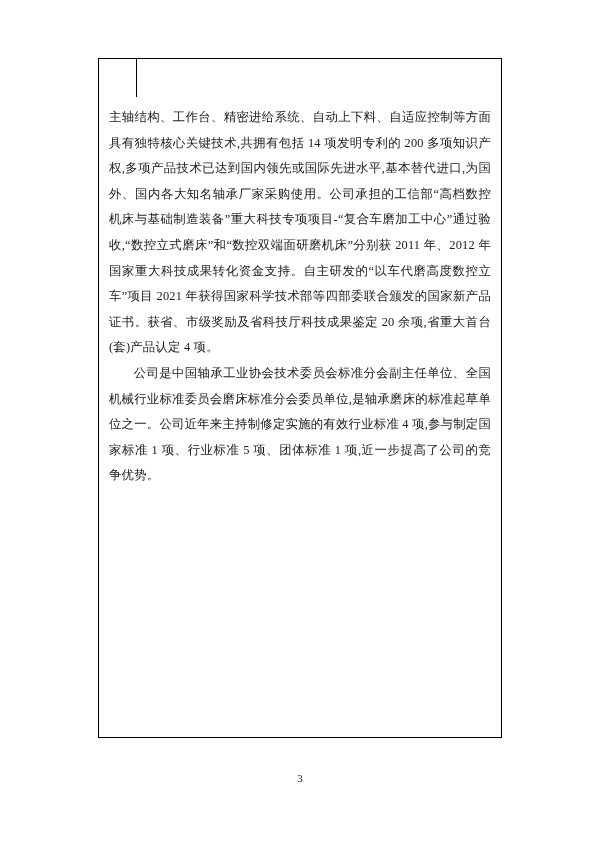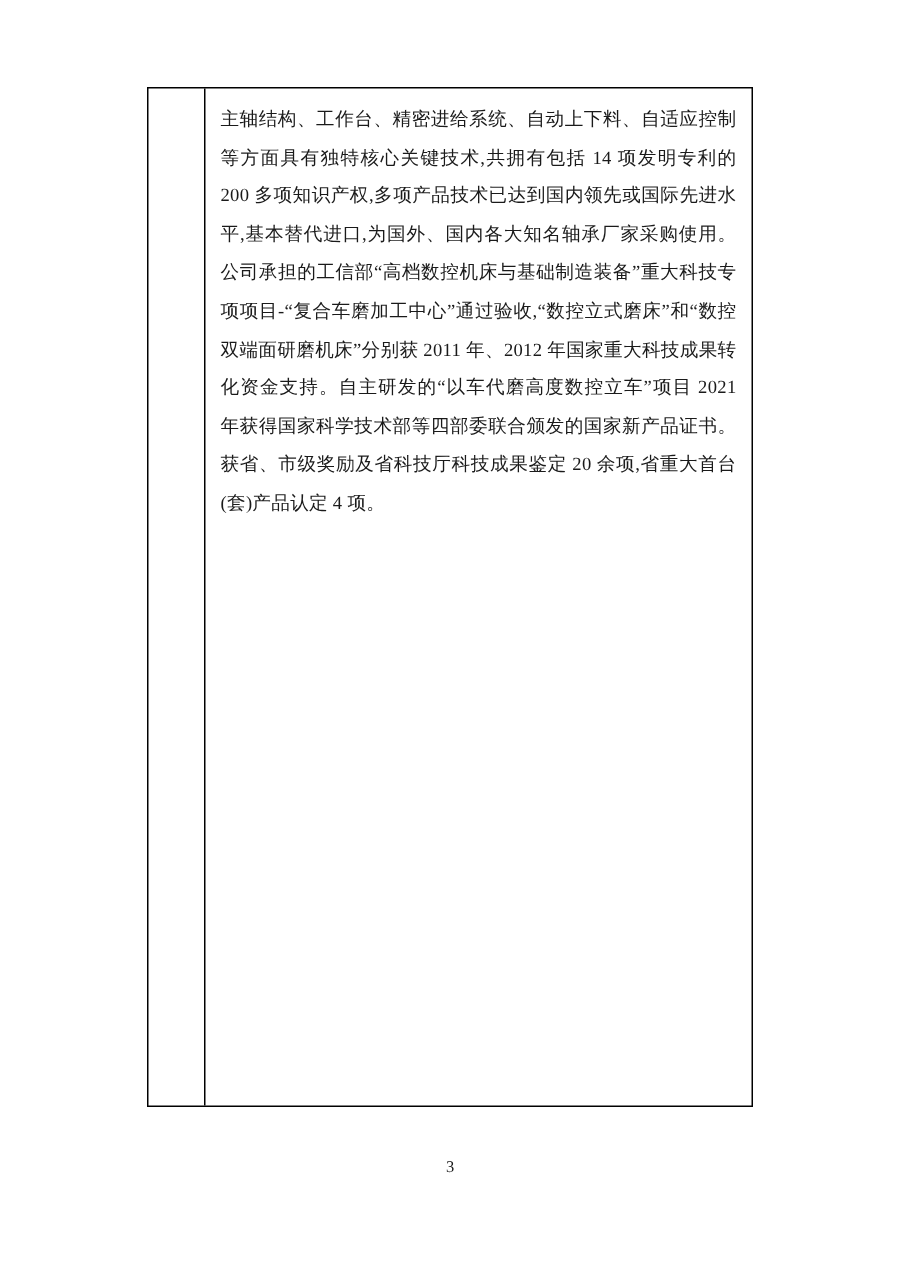--- a/index.html
+++ b/index.html
@@ -23,21 +23,21 @@
   
   .doc-table {
     position: absolute;
     left: 98px;
     top: 58px;
     width: 404px;
     height: 680px;
     border: 1px solid #000000;
     box-sizing: border-box;
     display: flex;
-    flex-direction: row;
+    flex-direction: column;
   }
   .col-narrow {
     width: 38px;
     border-right: 1px solid #000000;
     box-sizing: border-box;
     flex: 0 0 38px;
   }
   .col-main {
     flex: 1 1 auto;
     box-sizing: border-box;
@@ -76,19 +76,20 @@
 
 <div class="page">
 
   <div class="doc-table">
     <div class="col-narrow">
       <span></span>
     </div>
     <div class="col-main">
       <div class="body-text">
         <p>主轴结构、工作台、精密进给系统、自动上下料、自适应控制等方面具有独特核心关键技术,共拥有包括 14 项发明专利的 200 多项知识产权,多项产品技术已达到国内领先或国际先进水平,基本替代进口,为国外、国内各大知名轴承厂家采购使用。公司承担的工信部“高档数控机床与基础制造装备”重大科技专项项目-“复合车磨加工中心”通过验收,“数控立式磨床”和“数控双端面研磨机床”分别获 2011 年、2012 年国家重大科技成果转化资金支持。自主研发的“以车代磨高度数控立车”项目 2021 年获得国家科学技术部等四部委联合颁发的国家新产品证书。获省、市级奖励及省科技厅科技成果鉴定 20 余项,省重大首台(套)产品认定 4 项。</p>
+        <p class="indent">公司是中国轴承工业协会技术委员会标准分会副主任单位、全国机械行业标准委员会磨床标准分会委员单位,是轴承磨床的标准起草单位之一。公司近年来主持制修定实施的有效行业标准 4 项,参与制定国家标准 1 项、行业标准 5 项、团体标准 1 项,近一步提高了公司的竞争优势。</p>
       </div>
     </div>
   </div>
 
   <div class="page-number">3</div>
 
 </div>
 
 </body></html>

